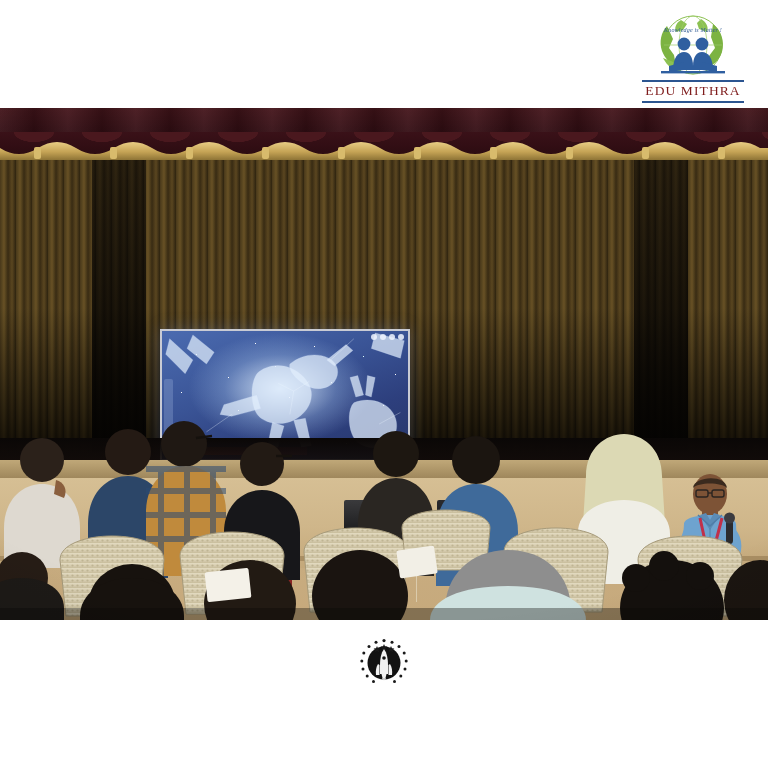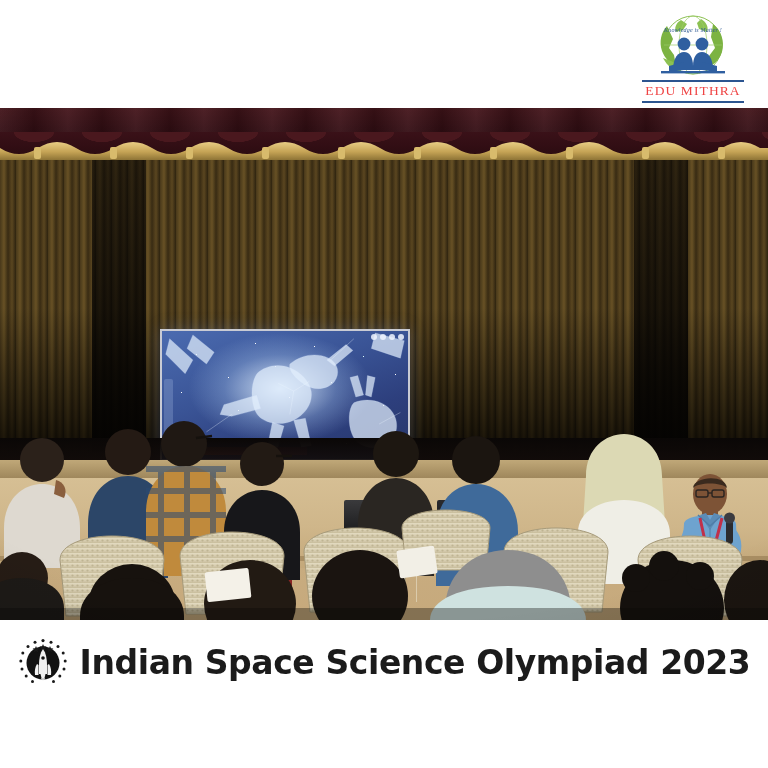--- a/index.html
+++ b/index.html
@@ -47,21 +47,21 @@
     z-index: 4;
     pointer-events: none;
   }
   .brand-name {
     position: absolute;
     left: 0; right: 0; bottom: 4px;
     text-align: center;
     font-family: "Liberation Serif", serif;
     font-size: 13.5px;
     letter-spacing: 1.1px;
-    color: #ef4444;
+    color: #7f1d1d;
   }
   .brand-rule {
     position: absolute; left: 8px; right: 8px;
     height: 2px; background: #2c5590;
   }
   .brand-rule.top { bottom: 21px; }
   .brand-rule.bot { bottom: 0px; }
 
   
   .photo {
@@ -592,17 +592,16 @@
           <g fill="#f2f2f2">
             <path d="M25 11 C22 15 21 21 21 27 L21 36 L29 36 L29 27 C29 21 28 15 25 11 Z"></path>
             <path d="M19 26 C17 29 16.5 33 17 37 L20.5 37 L20.5 27 Z"></path>
             <path d="M31 26 C33 29 33.5 33 33 37 L29.5 37 L29.5 27 Z"></path>
             <path d="M22.5 36 L27.5 36 L26.5 40 L23.5 40 Z"></path>
           </g>
           <circle cx="25" cy="20" r="1.8" fill="#121212"></circle>
           <path d="M23 40 C23.5 43 26.5 43 27 40 Z" fill="#cfcfcf"></path>
         </svg>
       </span>
-      <h1 class="footer-title">Indian Space Science Olympiad 2023</h1>
     </div>
   </footer>
 
 </div>
 
 </body></html>

